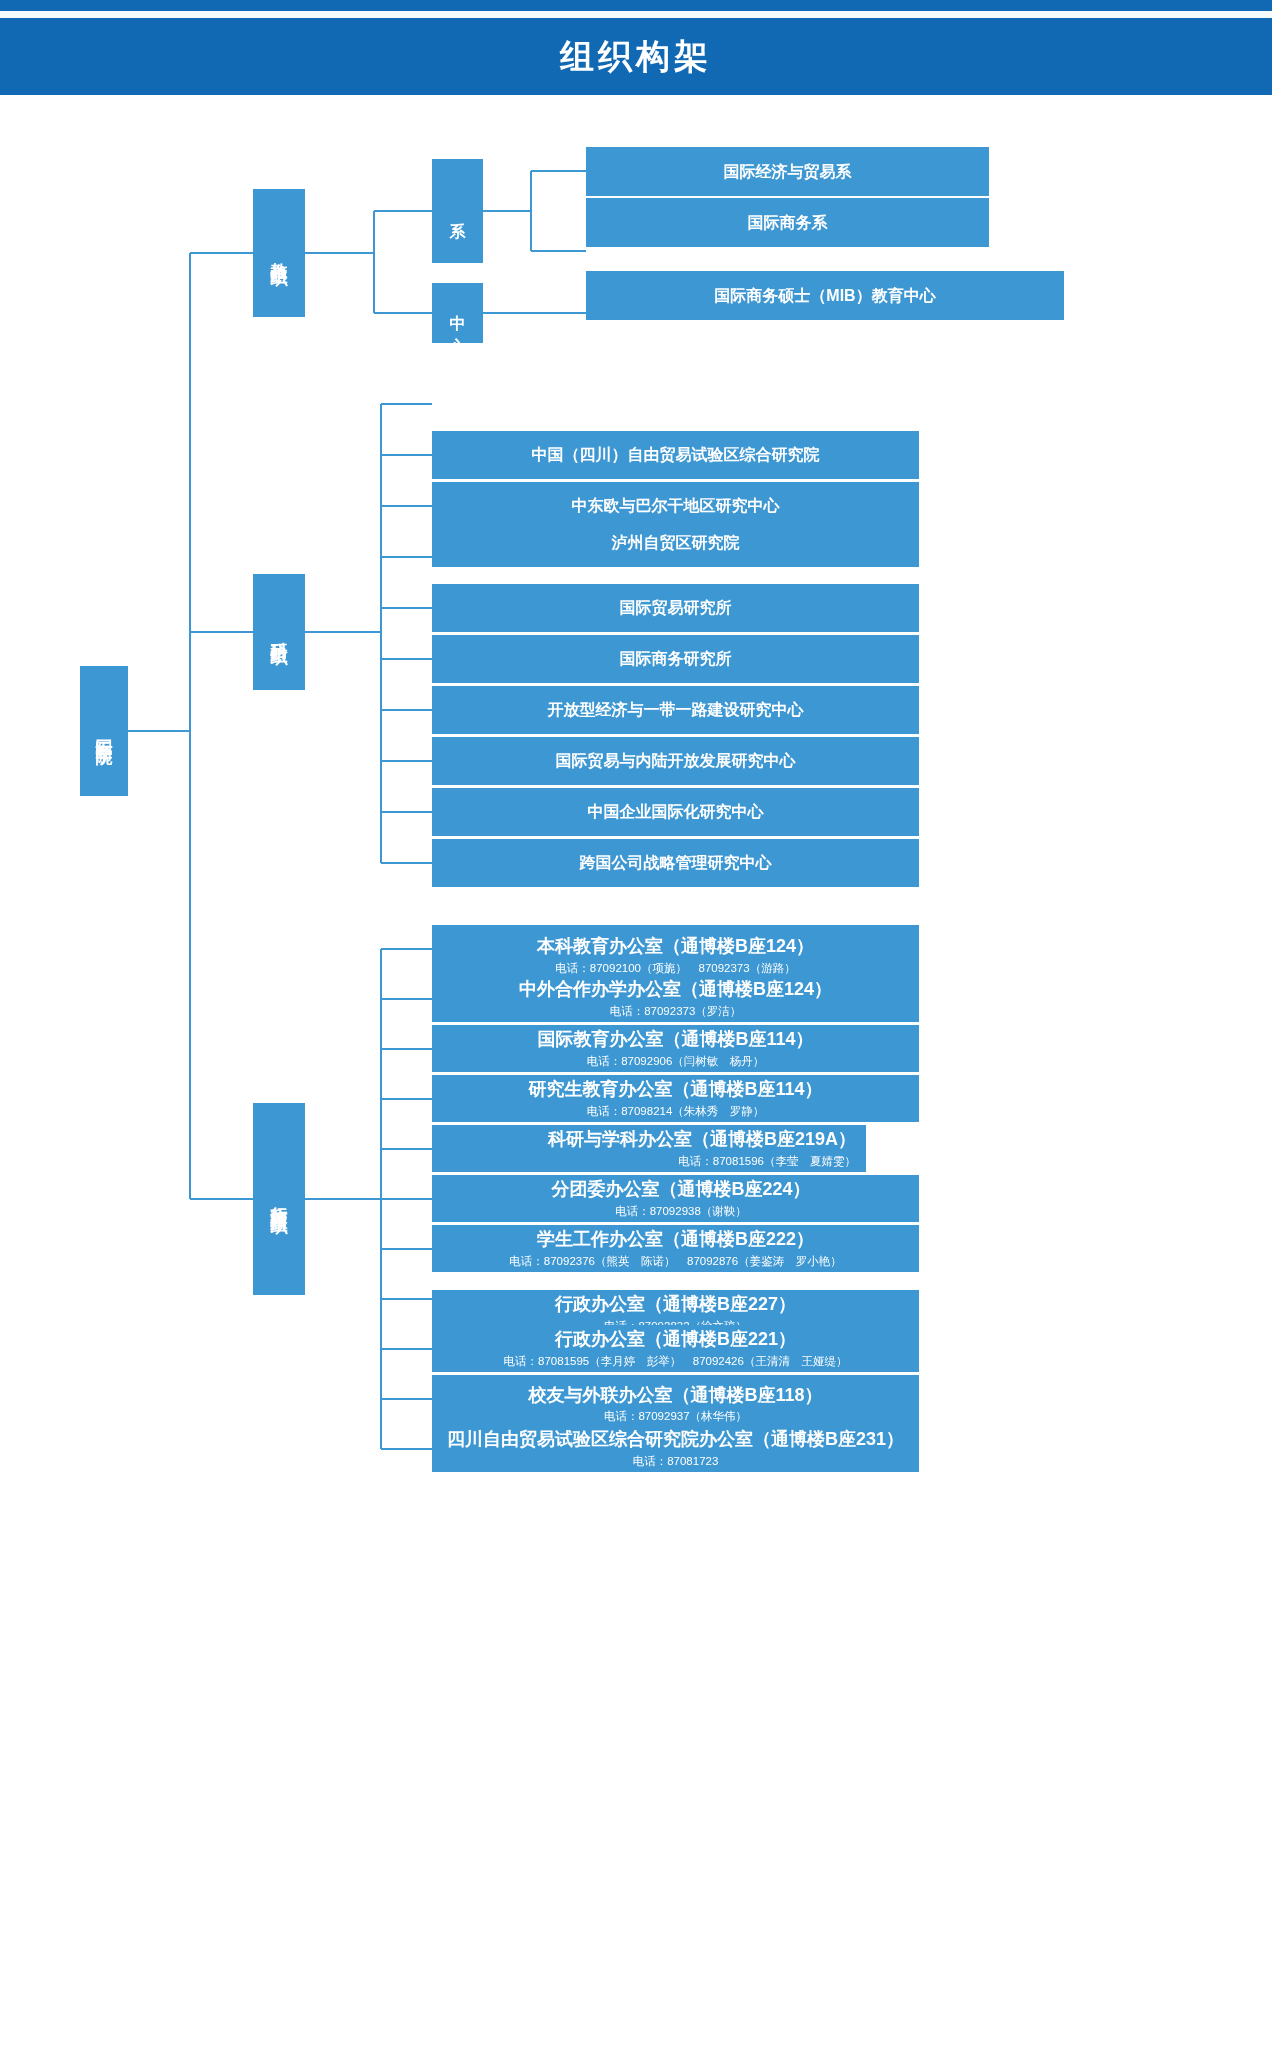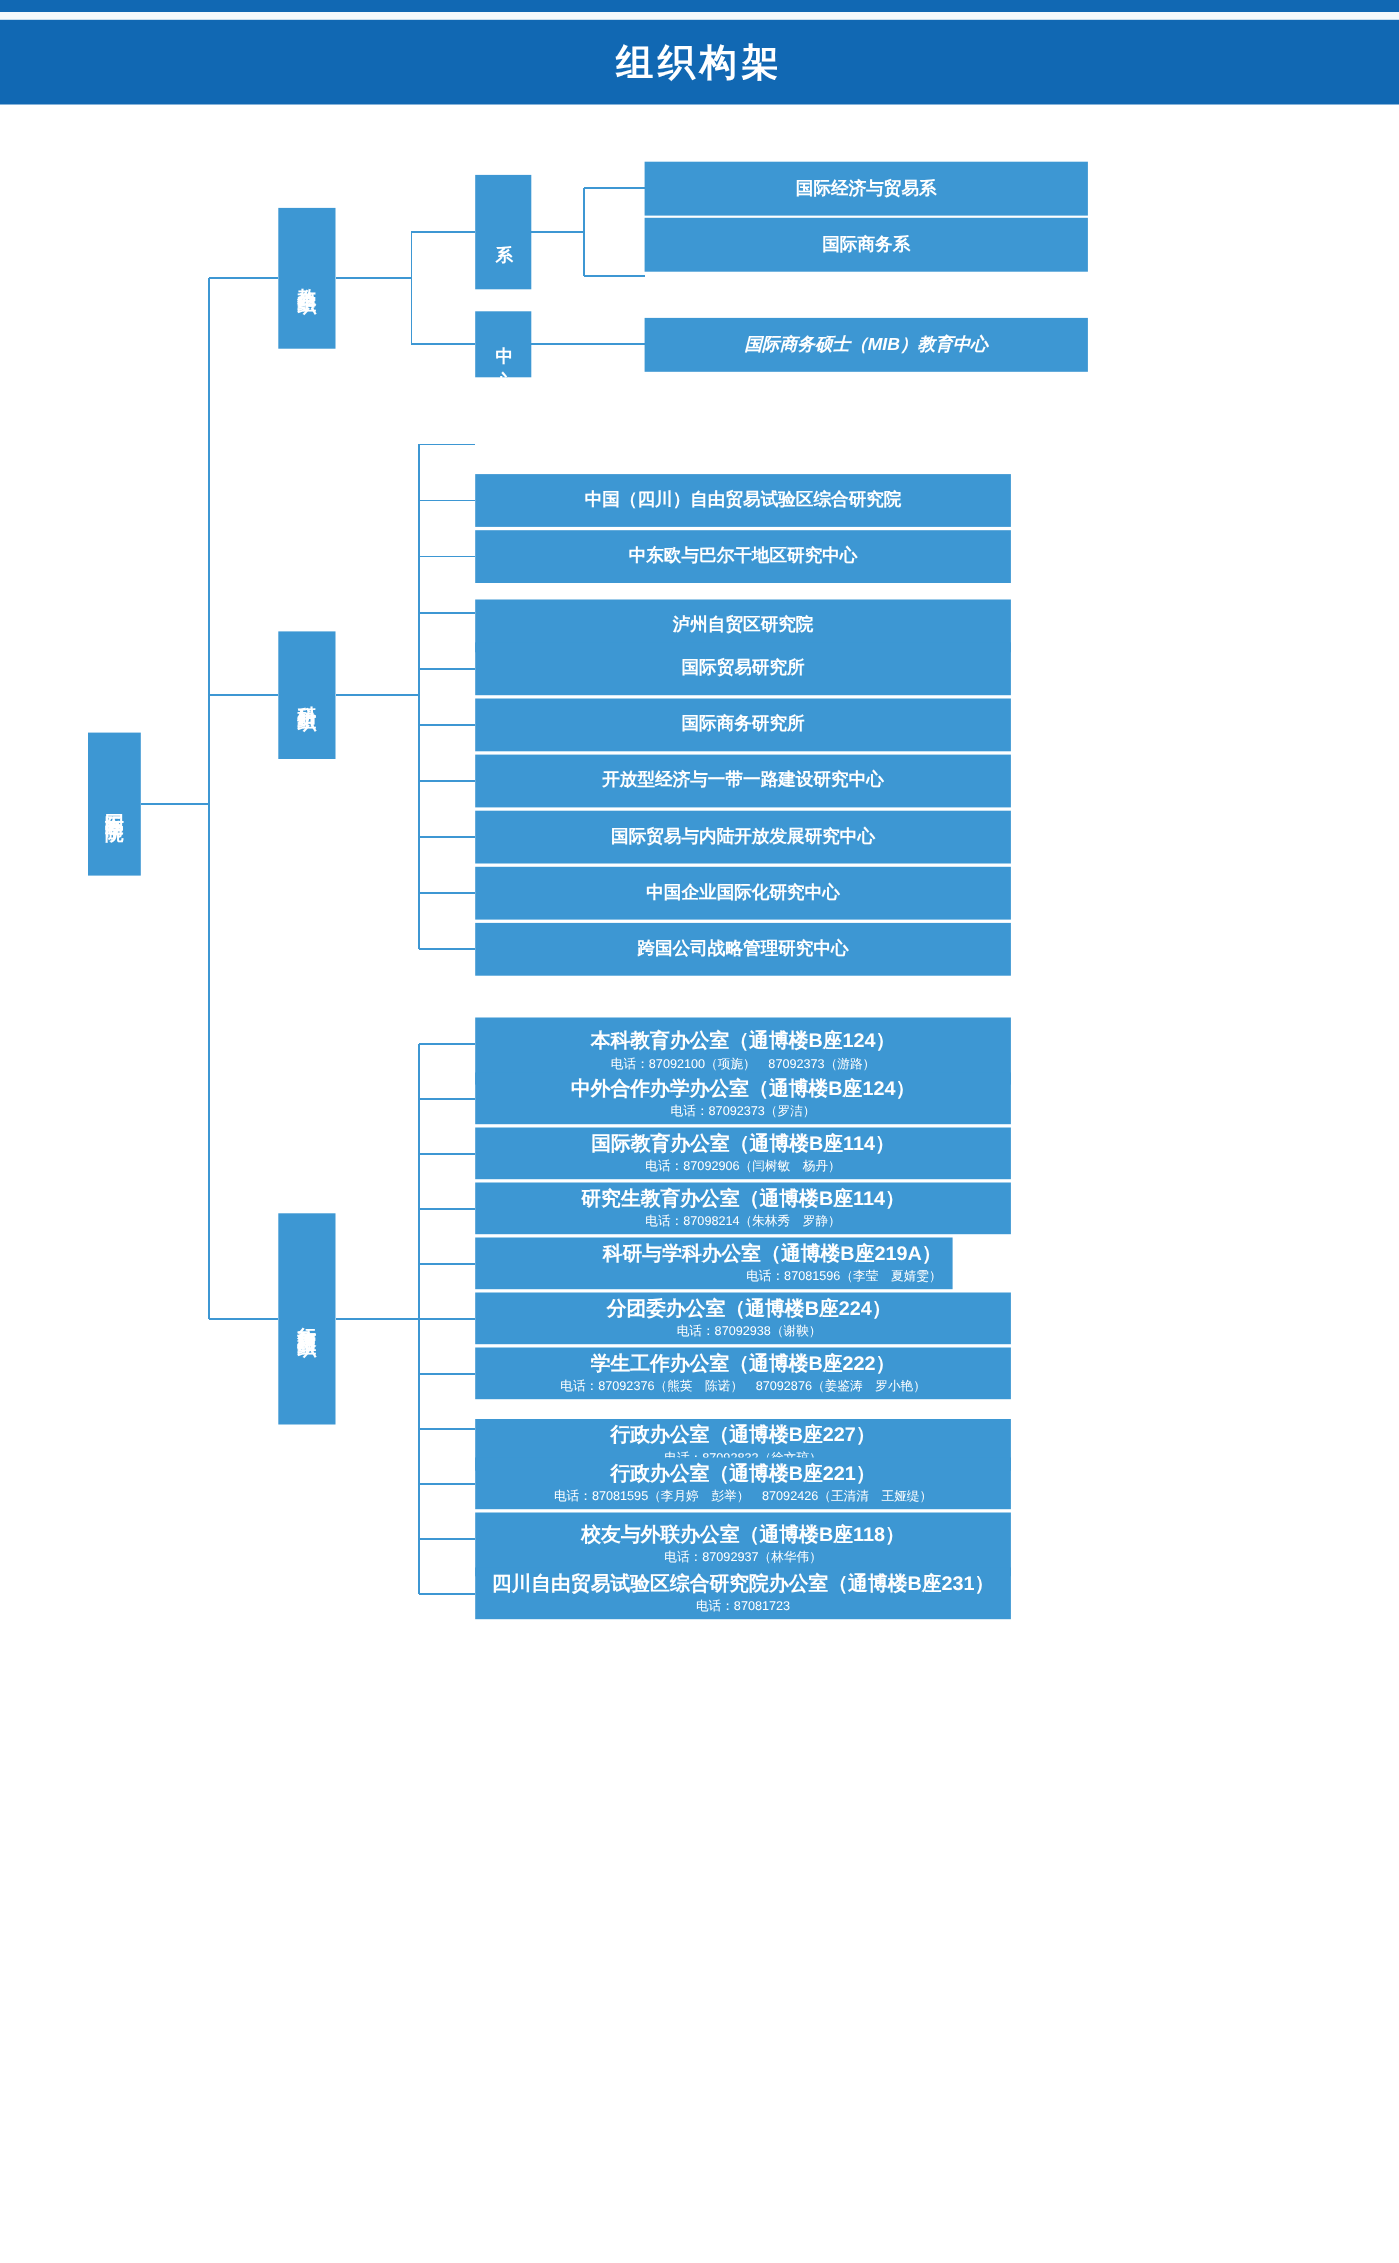--- a/index.html
+++ b/index.html
@@ -172,31 +172,31 @@
   </div>
 
   <div class="node leaf plain" style="left:586px; top:52px; width:403px; height:49px;">
     <span class="title">国际经济与贸易系</span>
   </div>
 
   <div class="node leaf plain" style="left:586px; top:103px; width:403px; height:49px;">
     <span class="title">国际商务系</span>
   </div>
 
-  <div class="node leaf plain" style="left:586px; top:194px; width:403px; height:49px;font-style:italic;">
+  <div class="node leaf plain" style="left:586px; top:176px; width:478px; height:49px;">
     <span class="title">国际商务硕士（MIB）教育中心</span>
   </div>
 
   <div class="node leaf plain" style="left:432px; top:336px; width:487px; height:48px;">
     <span class="title">中国（四川）自由贸易试验区综合研究院</span>
   </div>
   <div class="node leaf plain" style="left:432px; top:387px; width:487px; height:48px;">
     <span class="title">中东欧与巴尔干地区研究中心</span>
   </div>
-  <div class="node leaf plain" style="left:432px; top:450px; width:487px; height:48px;">
+  <div class="node leaf plain" style="left:432px; top:424px; width:487px; height:48px;">
     <span class="title">泸州自贸区研究院</span>
   </div>
   <div class="node leaf plain" style="left:432px; top:489px; width:487px; height:48px;">
     <span class="title">国际贸易研究所</span>
   </div>
   <div class="node leaf plain" style="left:432px; top:540px; width:487px; height:48px;">
     <span class="title">国际商务研究所</span>
   </div>
   <div class="node leaf plain" style="left:432px; top:591px; width:487px; height:48px;">
     <span class="title">开放型经济与一带一路建设研究中心</span>

